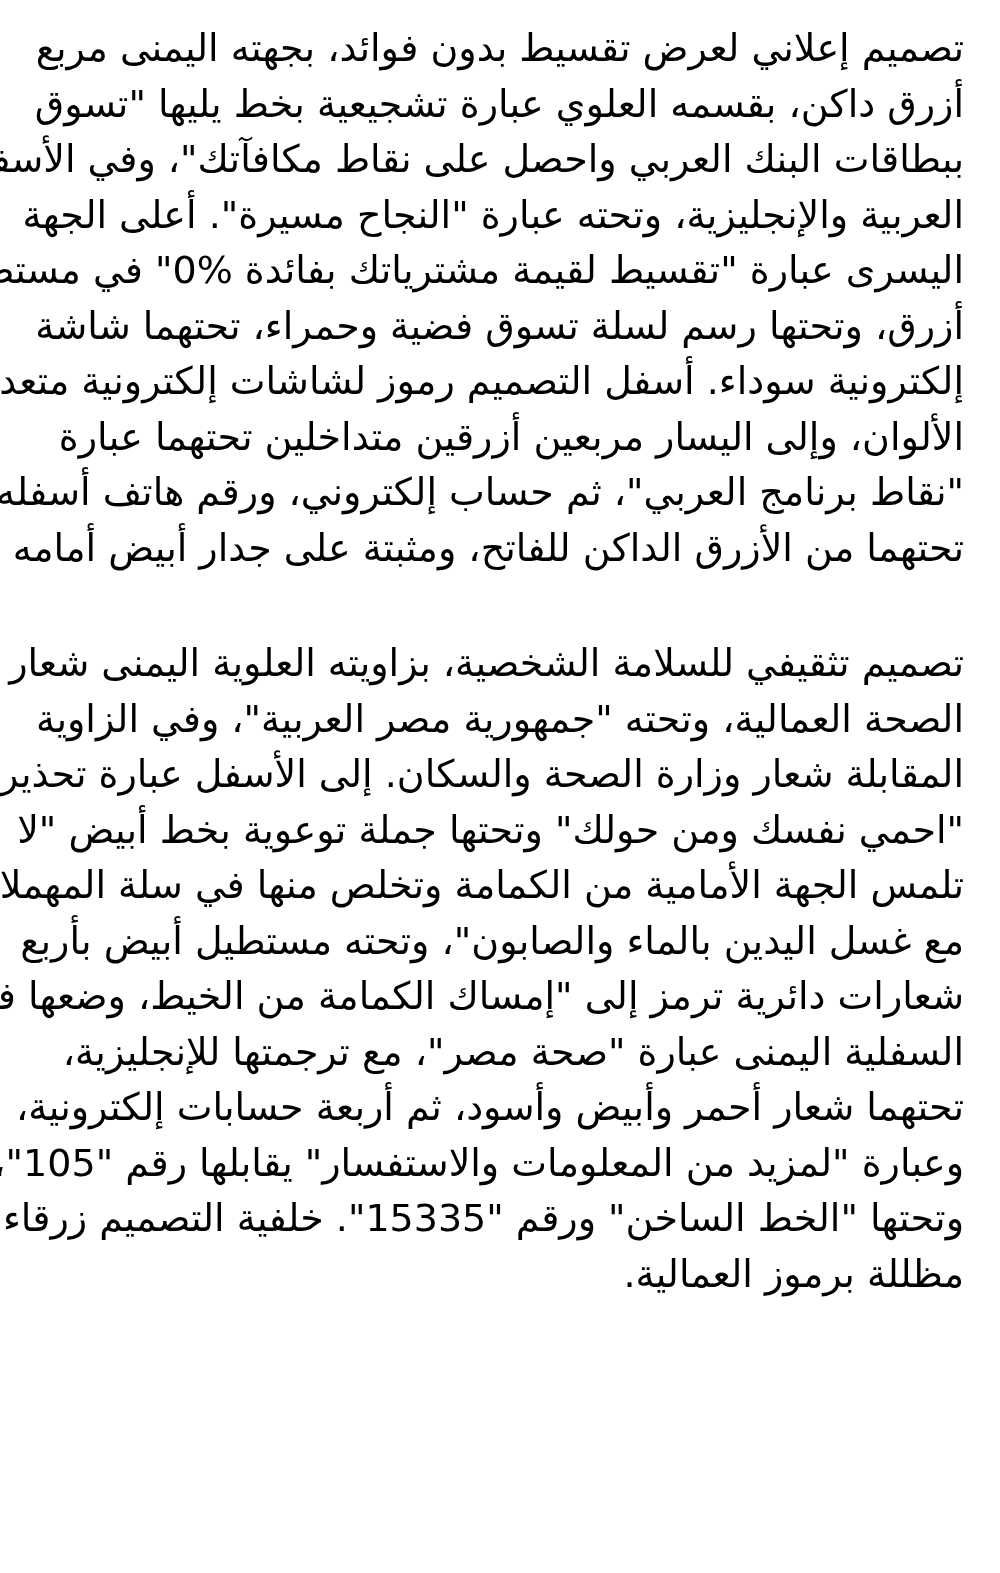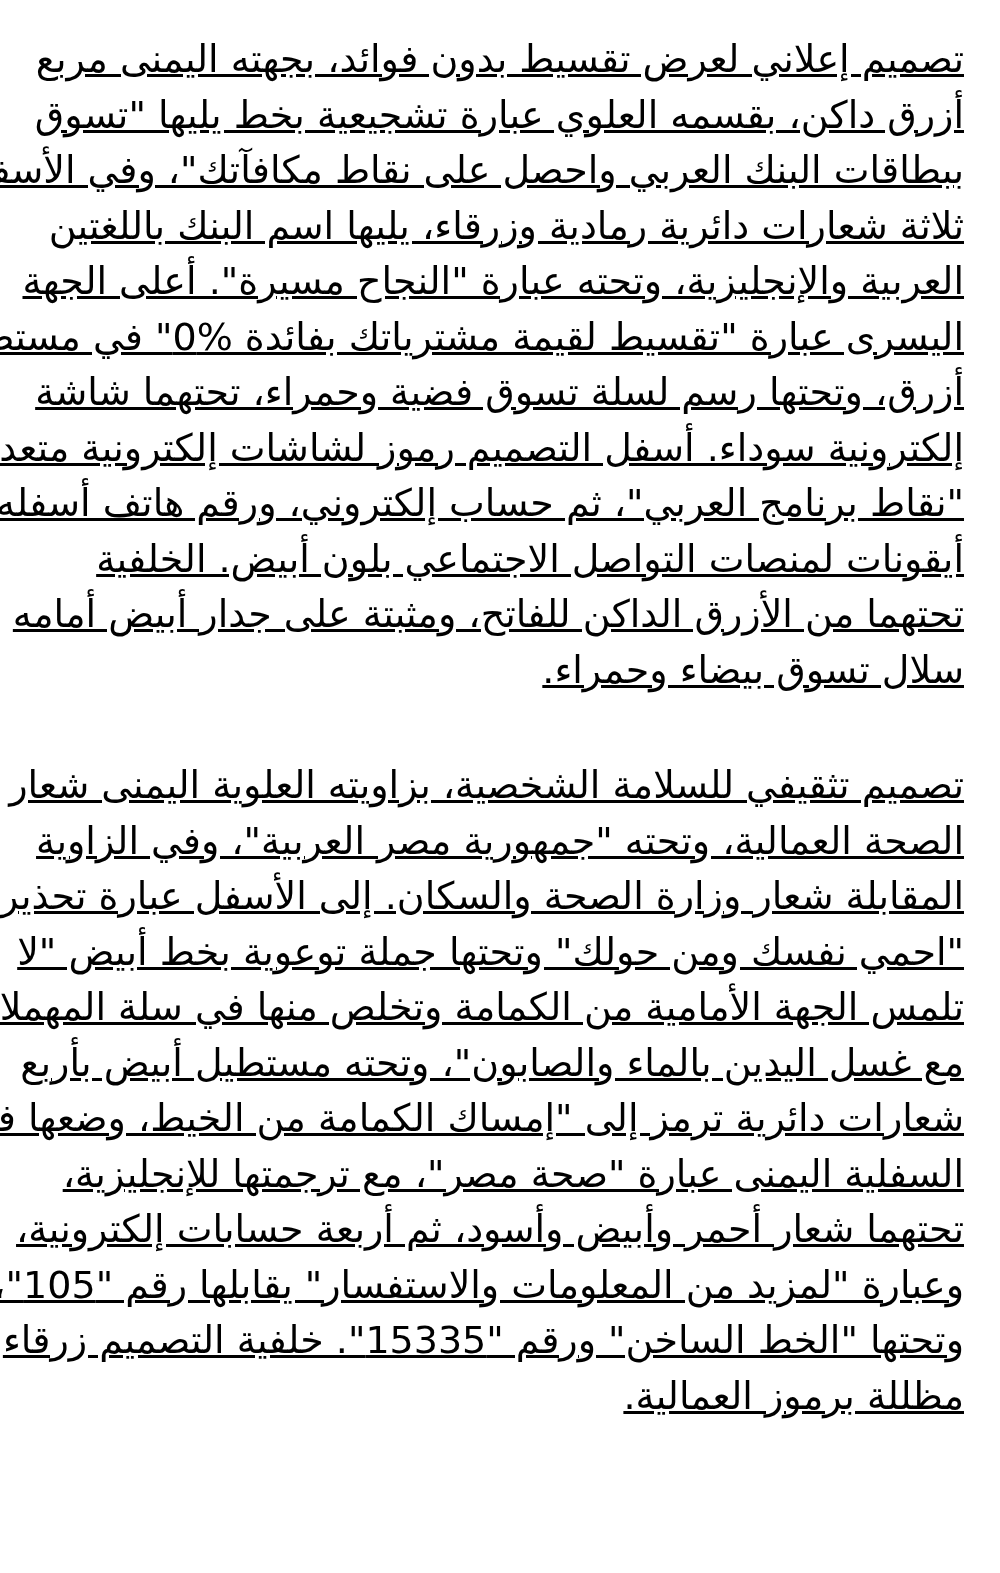--- a/index.html
+++ b/index.html
@@ -9,30 +9,29 @@
   body {
     width: 1000px;
     height: 1573px;
     background: #ffffff;
     overflow: hidden;
   }
   .page {
     box-sizing: border-box;
     width: 1000px;
     height: 1573px;
-    padding: 32px 36px 0 24px;
+    padding: 21px 36px 0 24px;
     direction: rtl;
     text-align: right;
     unicode-bidi: plaintext;
     color: #000000;
     background: #ffffff;
     font-family: "DejaVu Sans", sans-serif;
     font-size: 38px;
     overflow: hidden;
-    text-decoration: underline;
   }
   .paragraph {
     margin: 0 0 60px 0;
     padding: 0;
   }
   .paragraph:last-child {
     margin-bottom: 0;
   }
   .paragraph .line {
     direction: rtl;
@@ -43,29 +42,27 @@
   }
 </style>
 </head>
 <body>
 
 <main class="page">
   <section class="paragraph">
       <div class="line">تصميم إعلاني لعرض تقسيط بدون فوائد، بجهته اليمنى مربع</div>
       <div class="line">أزرق داكن، بقسمه العلوي عبارة تشجيعية بخط يليها "تسوق</div>
       <div class="line">ببطاقات البنك العربي واحصل على نقاط مكافآتك"، وفي الأسفل</div>
-      <div class="line">ثلاثة شعارات دائرية رمادية وزرقاء، يليها اسم البنك باللغتين</div>
       <div class="line">العربية والإنجليزية، وتحته عبارة "النجاح مسيرة". أعلى الجهة</div>
       <div class="line">اليسرى عبارة "تقسيط لقيمة مشترياتك بفائدة %0" في مستطيل</div>
       <div class="line">أزرق، وتحتها رسم لسلة تسوق فضية وحمراء، تحتهما شاشة</div>
       <div class="line">إلكترونية سوداء. أسفل التصميم رموز لشاشات إلكترونية متعددة</div>
+      <div class="line">الألوان، وإلى اليسار مربعين أزرقين متداخلين تحتهما عبارة</div>
       <div class="line">"نقاط برنامج العربي"، ثم حساب إلكتروني، ورقم هاتف أسفله</div>
-      <div class="line">أيقونات لمنصات التواصل الاجتماعي بلون أبيض. الخلفية</div>
       <div class="line">تحتهما من الأزرق الداكن للفاتح، ومثبتة على جدار أبيض أمامه</div>
-      <div class="line">سلال تسوق بيضاء وحمراء.</div>
     </section>
   <section class="paragraph">
       <div class="line">تصميم تثقيفي للسلامة الشخصية، بزاويته العلوية اليمنى شعار</div>
       <div class="line">الصحة العمالية، وتحته "جمهورية مصر العربية"، وفي الزاوية</div>
       <div class="line">المقابلة شعار وزارة الصحة والسكان. إلى الأسفل عبارة تحذيرية</div>
       <div class="line">"احمي نفسك ومن حولك" وتحتها جملة توعوية بخط أبيض "لا</div>
       <div class="line">تلمس الجهة الأمامية من الكمامة وتخلص منها في سلة المهملات</div>
       <div class="line">مع غسل اليدين بالماء والصابون"، وتحته مستطيل أبيض بأربع</div>
       <div class="line">شعارات دائرية ترمز إلى "إمساك الكمامة من الخيط، وضعها في</div>
       <div class="line">السفلية اليمنى عبارة "صحة مصر"، مع ترجمتها للإنجليزية،</div>

